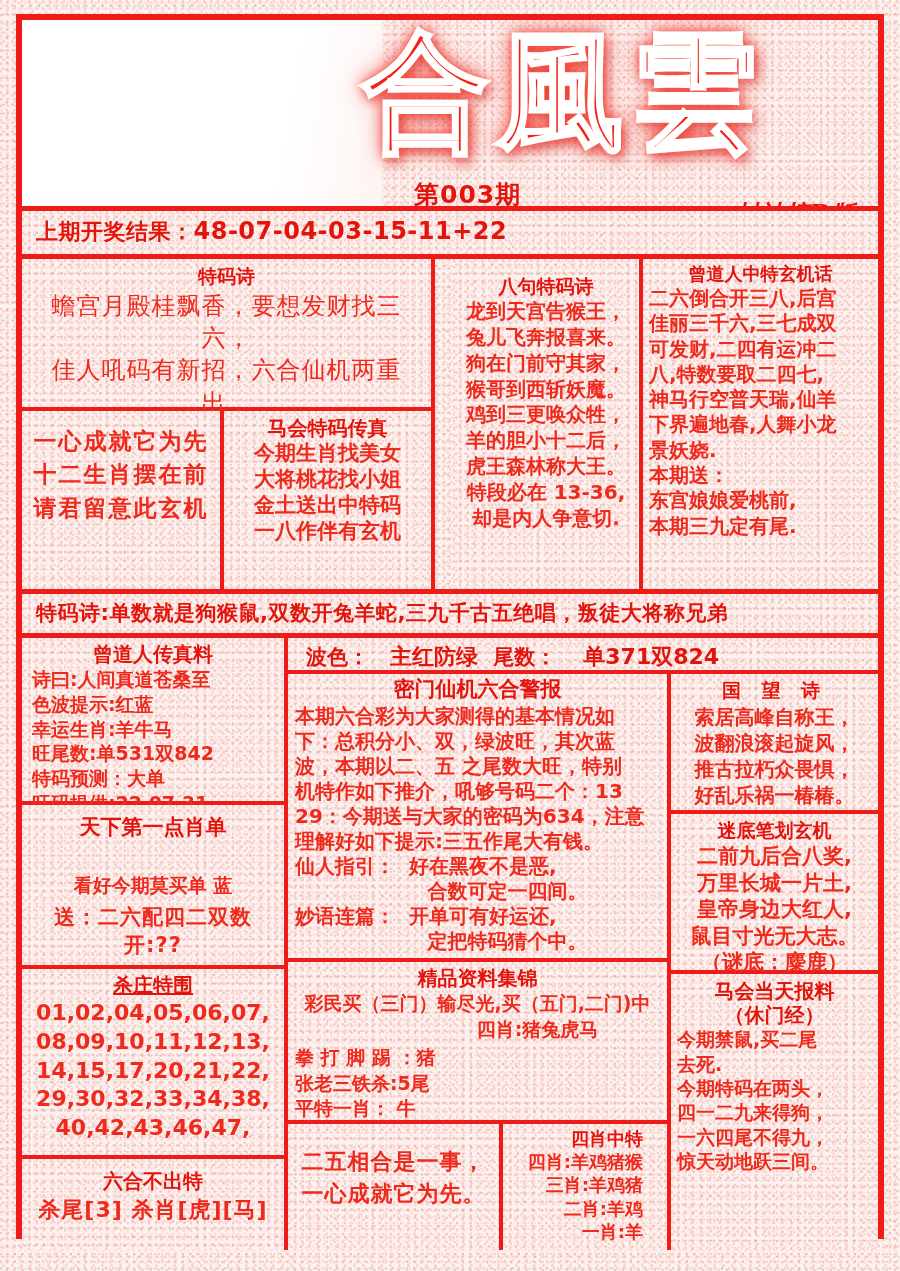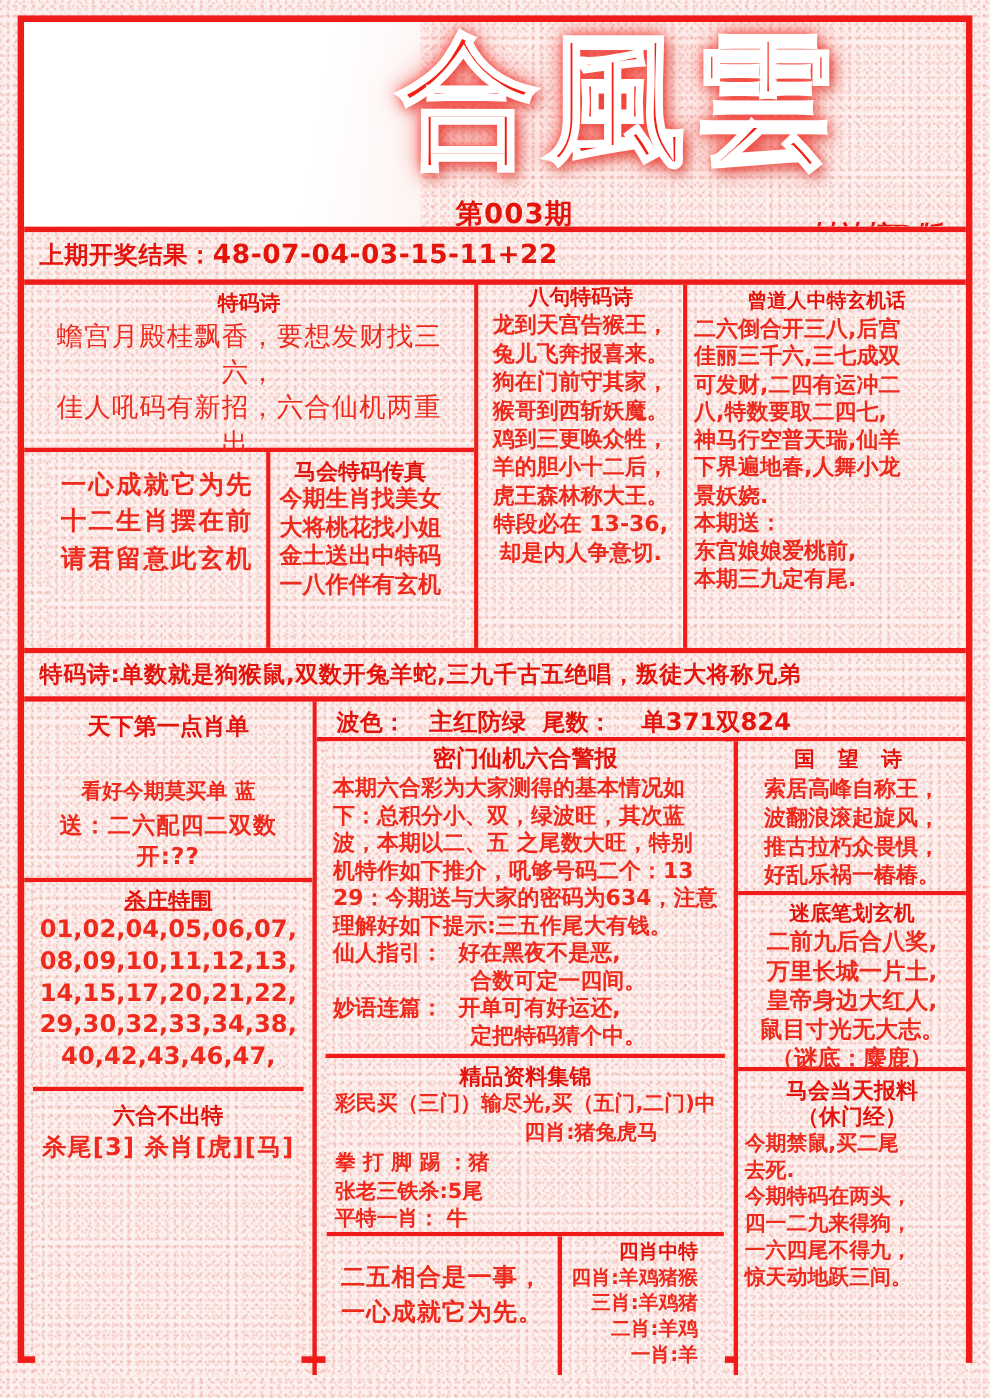--- a/index.html
+++ b/index.html
@@ -89,42 +89,42 @@
     font-size:22px;font-weight:bold;color:#e3140c;
     letter-spacing:.5px;
     white-space:nowrap;
   }
   .banner .big{font-size:24px;}
 
   
   .row{display:flex;flex:none;}
   .col{display:flex;flex-direction:column;}
   .cell{box-sizing:border-box;position:relative;}
-  .bR{border-right:4px solid #ee1b18;align-items:center;}
+  .bR{border-right:4px solid #ee1b18;}
   .bB{border-bottom:4px solid #ee1b18;}
   .bB5{border-bottom:5px solid #ee1b18;}
 
   .hd{
     text-align:center;font-weight:bold;color:#e3140c;
     font-size:19px;line-height:1.22;
   }
 
   
   .poem1{padding:6px 8px 8px;}
   .poem1 .hd{font-size:19px;margin-bottom:2px;}
   .poem1 .ln{font-size:24px;color:#ee2a1d;font-weight:normal;line-height:1.34;text-align:center;letter-spacing:1px;}
 
   .blk-a{padding:14px 10px 10px;}
   .blk-a .ln{font-size:23px;color:#ee2a1d;font-weight:bold;line-height:1.45;text-align:center;letter-spacing:2px;}
 
   .blk-b{padding:5px 8px 6px;}
   .blk-b .hd{font-size:20px;}
   .blk-b .ln{font-size:21px;color:#ee2a1d;font-weight:bold;line-height:1.24;text-align:center;letter-spacing:0px;}
 
-  .blk-8{padding:0 6px 5px;}
+  .blk-8{padding:16px 6px 5px;margin-left:18px;}
   .blk-8 .hd{font-size:19px;margin-bottom:1px;}
   .blk-8 .ln{font-size:20px;color:#ee2a1d;font-weight:bold;line-height:1.29;text-align:center;}
 
   .blk-z{padding:4px 6px 5px;}
   .blk-z .hd{font-size:18px;margin-bottom:1px;}
   .blk-z .ln{font-size:20px;color:#ee2a1d;font-weight:bold;line-height:1.265;text-align:left;}
 
   .zdr{padding:4px 6px 6px;}
   .zdr .hd{font-size:20px;margin-bottom:1px;}
   .zdr .ln{font-size:19px;color:#ee2a1d;font-weight:bold;line-height:1.30;text-align:left;padding-left:4px;}
@@ -242,20 +242,29 @@
     </div>
 
     <div class="banner paper" style="padding-top:5px;padding-bottom:6px;">
       <span style="font-size:21px;">特码诗:单数就是狗猴鼠,双数开兔羊蛇,三九千古五绝唱，叛徒大将称兄弟</span>
     </div>
 
     <div class="row" style="flex:1;">
 
       <div class="col cell bR" style="width:266px;">
 
+        <div class="cell bB zdr paper" style="height:167px;">
+          <div class="hd">曾道人传真料</div>
+          <div class="ln">诗曰:人间真道苍桑至</div>
+          <div class="ln">色波提示:红蓝</div>
+          <div class="ln">幸运生肖:羊牛马</div>
+          <div class="ln">旺尾数:单531双842</div>
+          <div class="ln">特码预测：大单</div>
+          <div class="ln">旺码提供:22 07 31</div>
+        </div>
 
         <div class="cell bB tx1 paper" style="height:164px;">
           <div class="hd">天下第一点肖单</div>
           <div class="sub">看好今期莫买单 蓝</div>
           <div class="sub2">送：二六配四二双数开:??</div>
         </div>
 
         <div class="cell bB sz paper" style="height:190px;">
           <div class="hd">杀庄特围</div>
           <div class="ln">01,02,04,05,06,07,</div>

